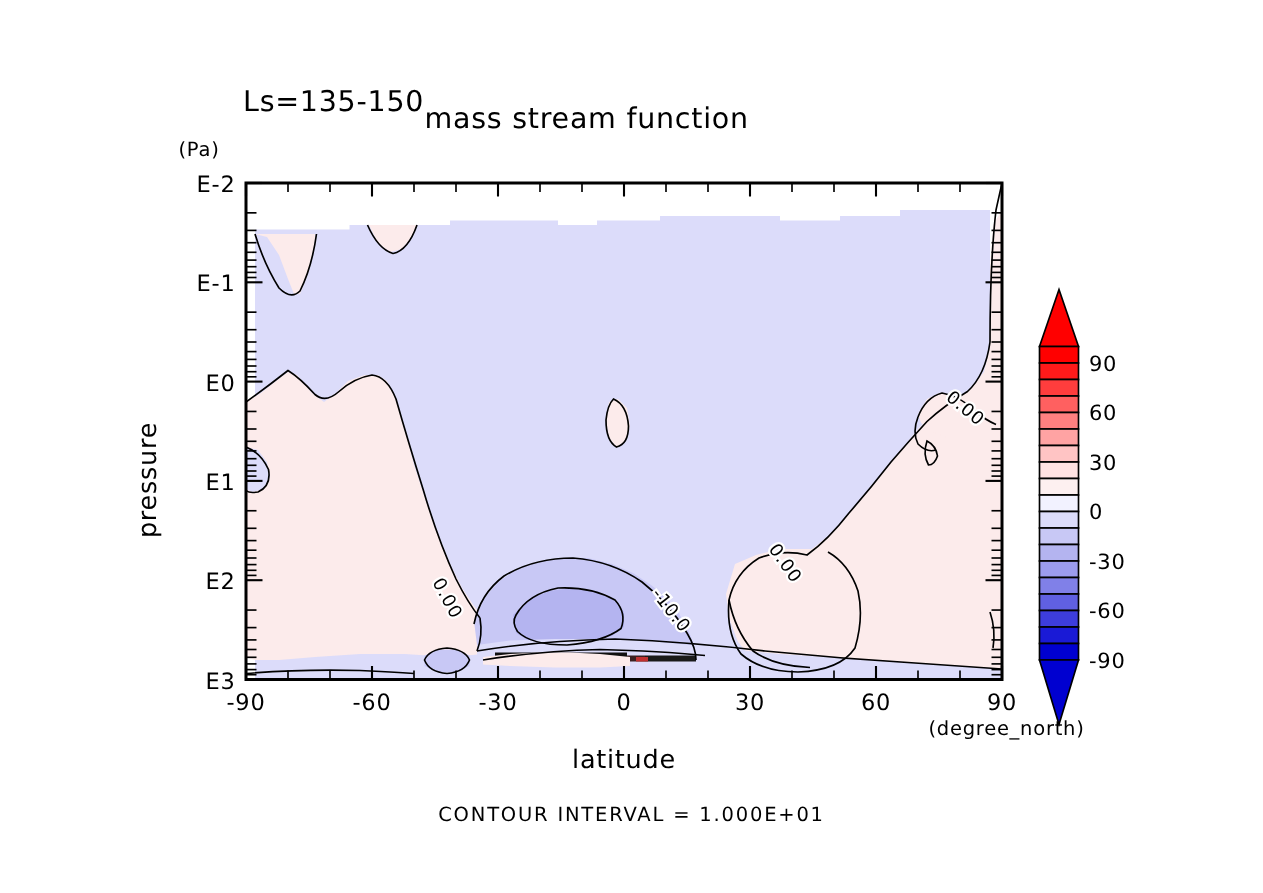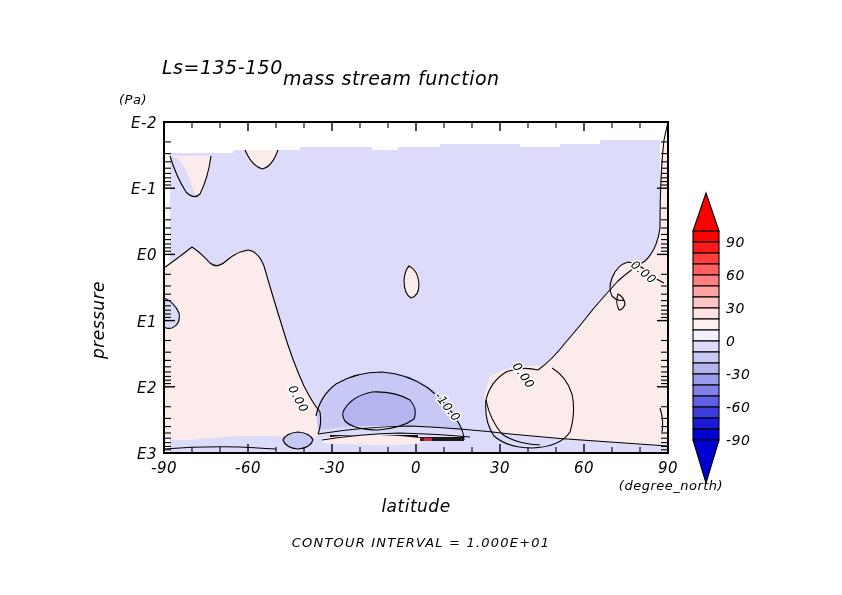--- a/index.html
+++ b/index.html
@@ -12,21 +12,20 @@
     height: 595px;
     position: relative;
     font-family: "DejaVu Sans", sans-serif;
     overflow: hidden;
   }
   .figure {
     position: absolute;
     left: 0; top: 0;
     width: 842px;
     height: 481px;
-    font-style: italic;
   }
   svg.plot {
     position: absolute;
     left: 0; top: 0;
     width: 842px;
     height: 595px;
   }
   text {
     font-family: "DejaVu Sans", sans-serif;
     fill: #000000;

